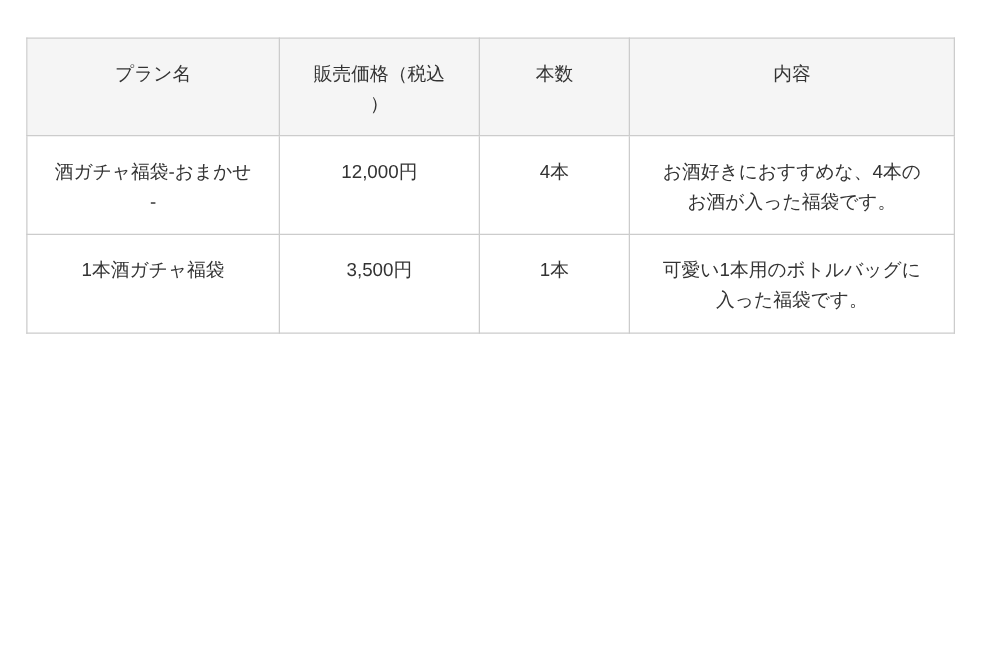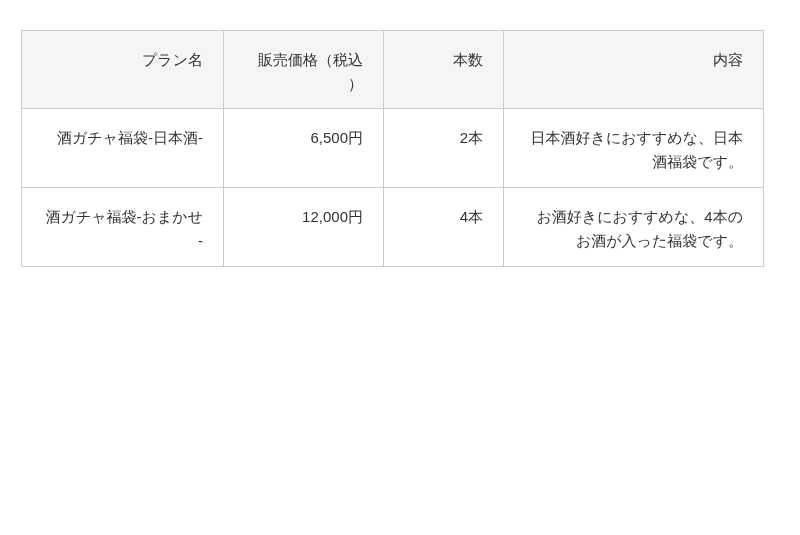--- a/index.html
+++ b/index.html
@@ -24,21 +24,21 @@
     width: 742px;
     border-collapse: collapse;
     table-layout: fixed;
     font-size: 15px;
     line-height: 24px;
   }
   table.price-table th,
   table.price-table td {
     border: 1px solid #cccccc;
     vertical-align: top;
-    text-align: right;
+    text-align: center;
     padding: 17px 20px 10px 20px;
     box-sizing: border-box;
     font-weight: normal;
     word-break: break-all;
     line-break: anywhere;
     overflow: hidden;
   }
   table.price-table th {
     background: #f5f5f5;
     height: 78px;
@@ -66,26 +66,26 @@
     <thead>
       <tr>
         <th>プラン名</th>
         <th>販売価格（税込）</th>
         <th>本数</th>
         <th>内容</th>
       </tr>
     </thead>
     <tbody>
       <tr>
-        <td>酒ガチャ福袋-日本酒-</td>
-        <td>6,500円</td>
-        <td>2本</td>
-        <td>日本酒好きにおすすめな、日本酒福袋です。</td>
-      </tr>
-      <tr>
         <td>酒ガチャ福袋-おまかせ-</td>
         <td>12,000円</td>
         <td>4本</td>
         <td>お酒好きにおすすめな、4本のお酒が入った福袋です。</td>
+      </tr>
+      <tr>
+        <td>1本酒ガチャ福袋</td>
+        <td>3,500円</td>
+        <td>1本</td>
+        <td>可愛い1本用のボトルバッグに入った福袋です。</td>
       </tr>
     </tbody>
   </table>
 </div>
 
 </body></html>

